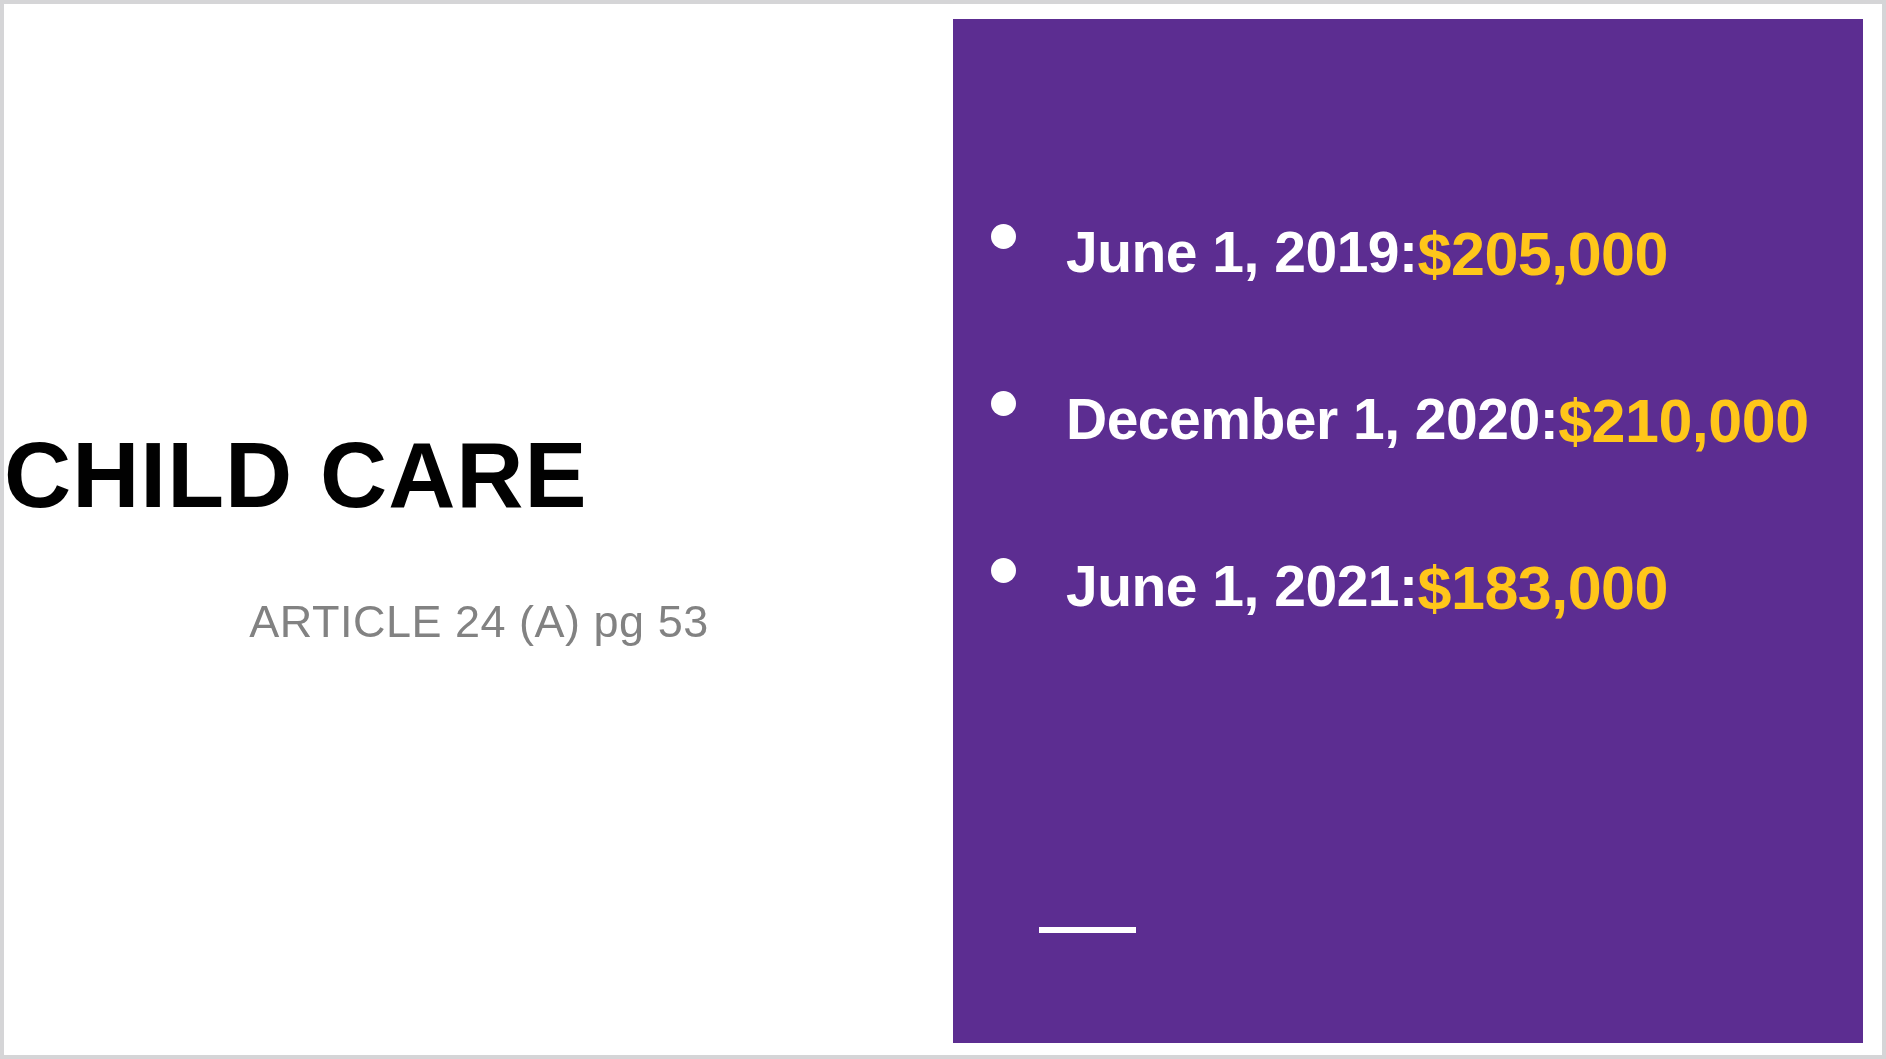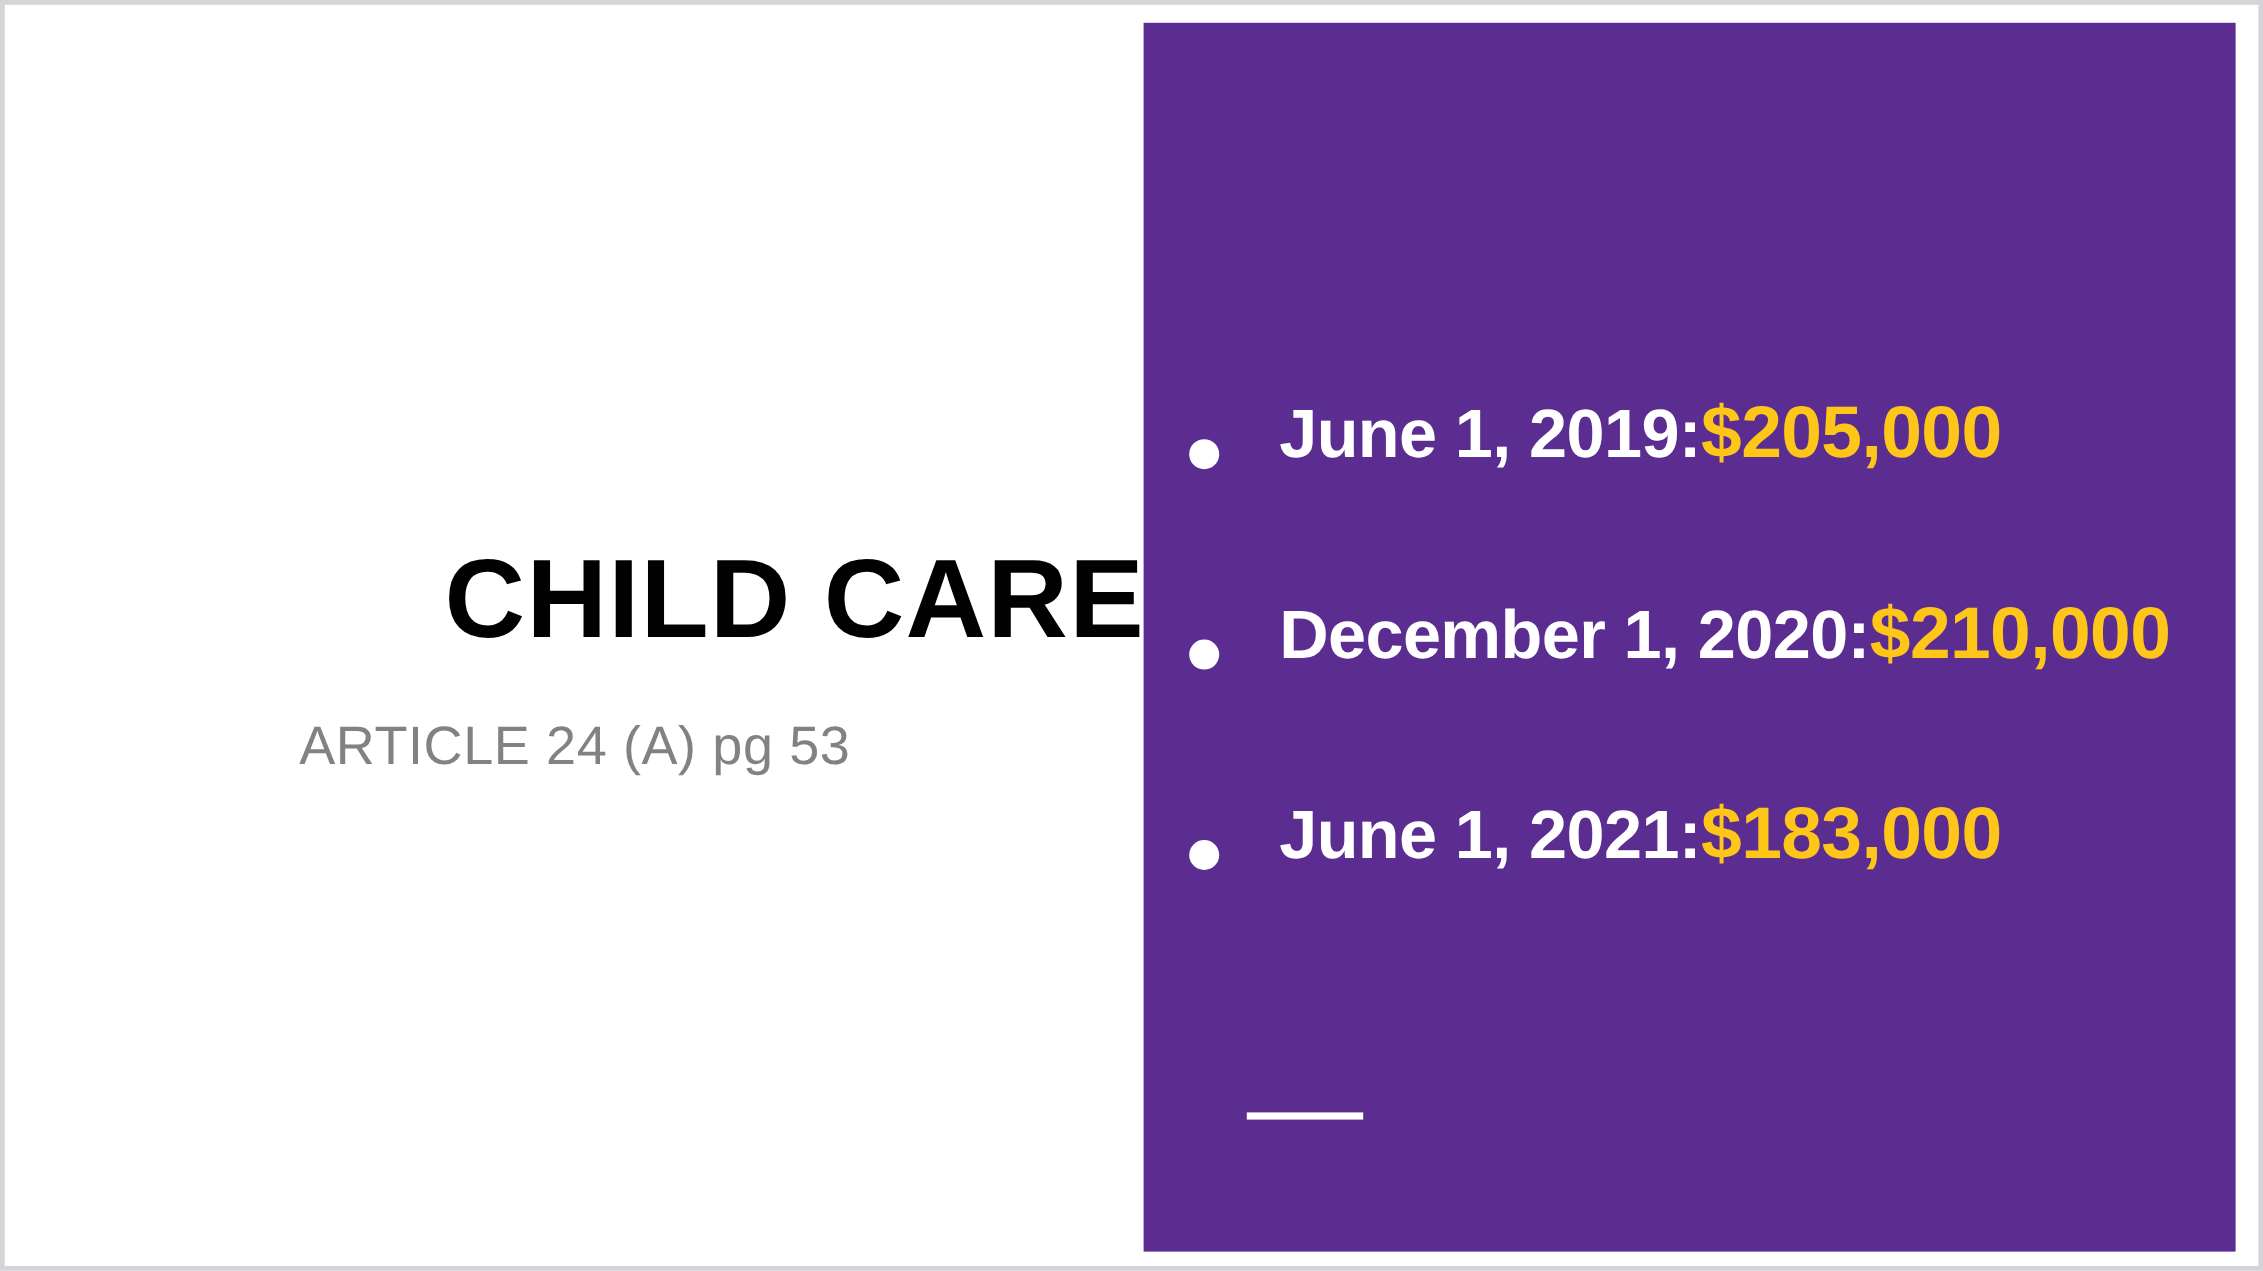--- a/index.html
+++ b/index.html
@@ -31,23 +31,23 @@
     left: 0;
     top: 0;
     width: 950px;
     height: 1051px;
     background: #ffffff;
   }
 
   #slide-title {
     position: absolute;
     left: 0;
-    top: 448px;
+    top: 424px;
     width: 950px;
-    text-align: right;
+    text-align: left;
     font-family: "Liberation Sans", sans-serif;
     font-weight: bold;
     font-size: 93px;
     line-height: 1.02;
     letter-spacing: 1px;
     color: #010101;
     white-space: nowrap;
   }
 
   #slide-subtitle {
@@ -82,21 +82,21 @@
     width: 860px;
     list-style: none;
     margin: 0;
     padding: 0;
   }
 
   .bullet-row {
     position: relative;
     height: 167px;
     display: flex;
-    align-items: flex-end;
+    align-items: flex-start;
     white-space: nowrap;
   }
 
   .bullet-marker {
     flex: 0 0 auto;
     width: 25px;
     height: 25px;
     border-radius: 50%;
     background: #ffffff;
     margin-right: 50px;

